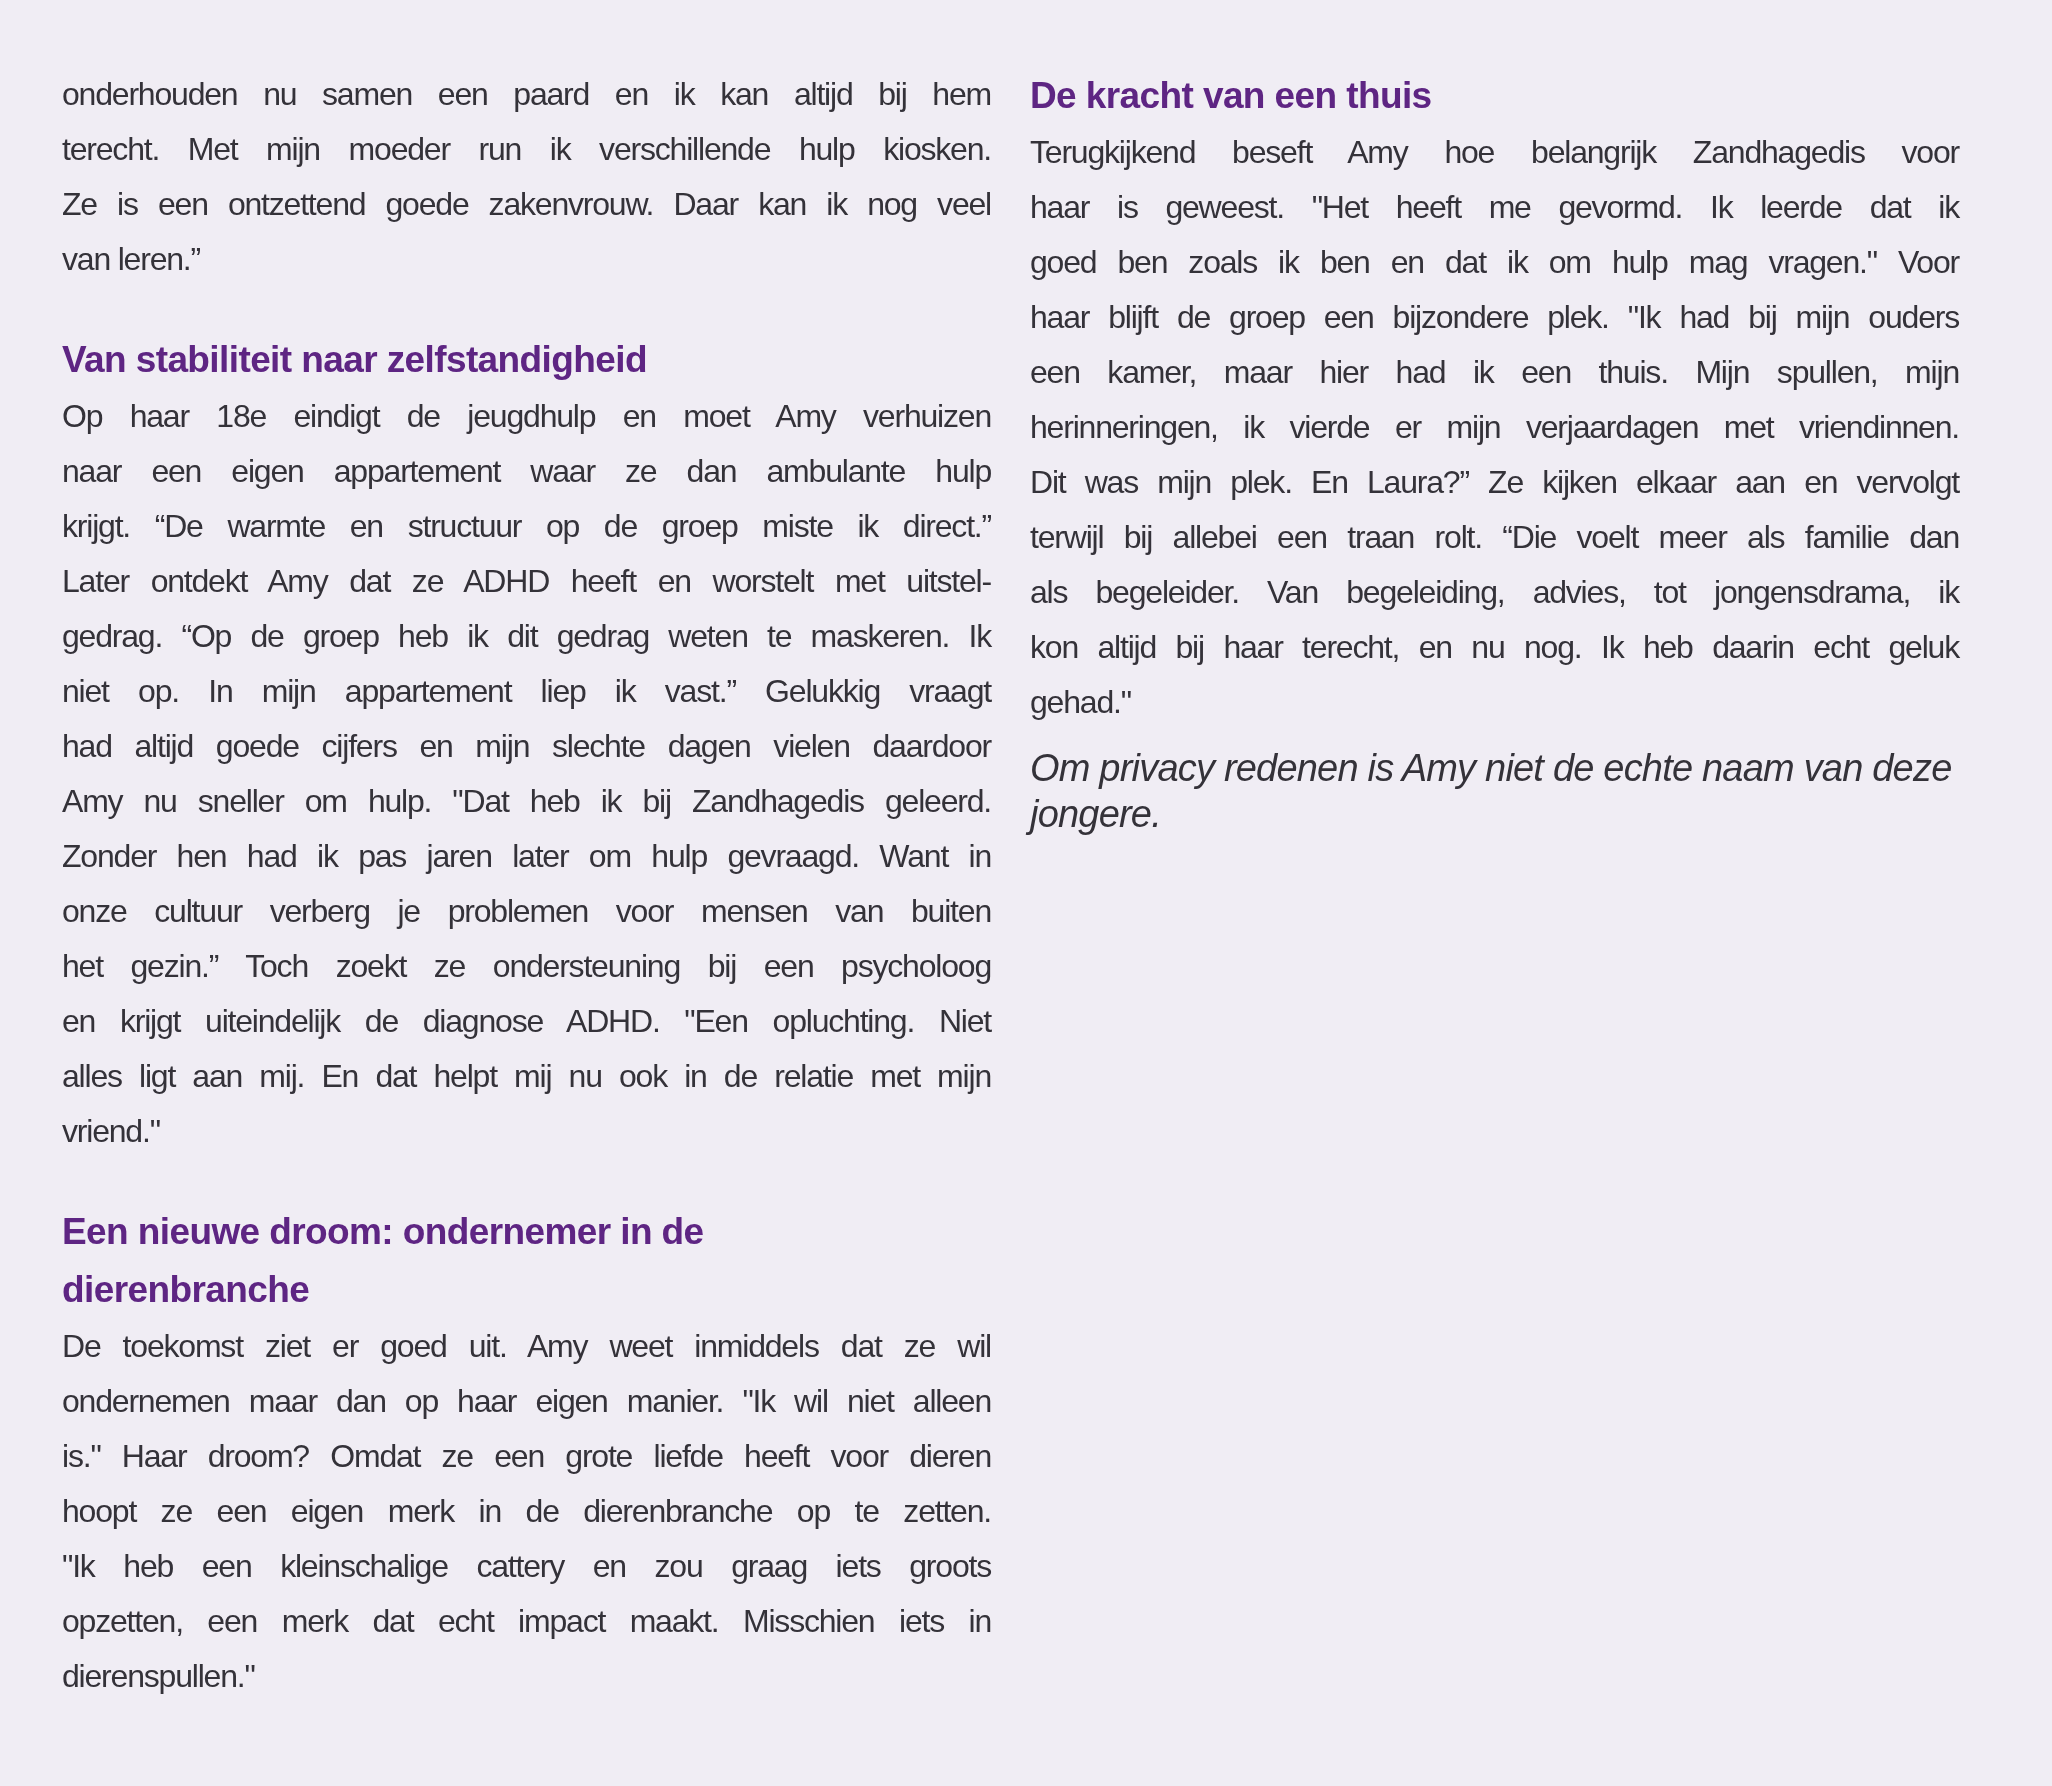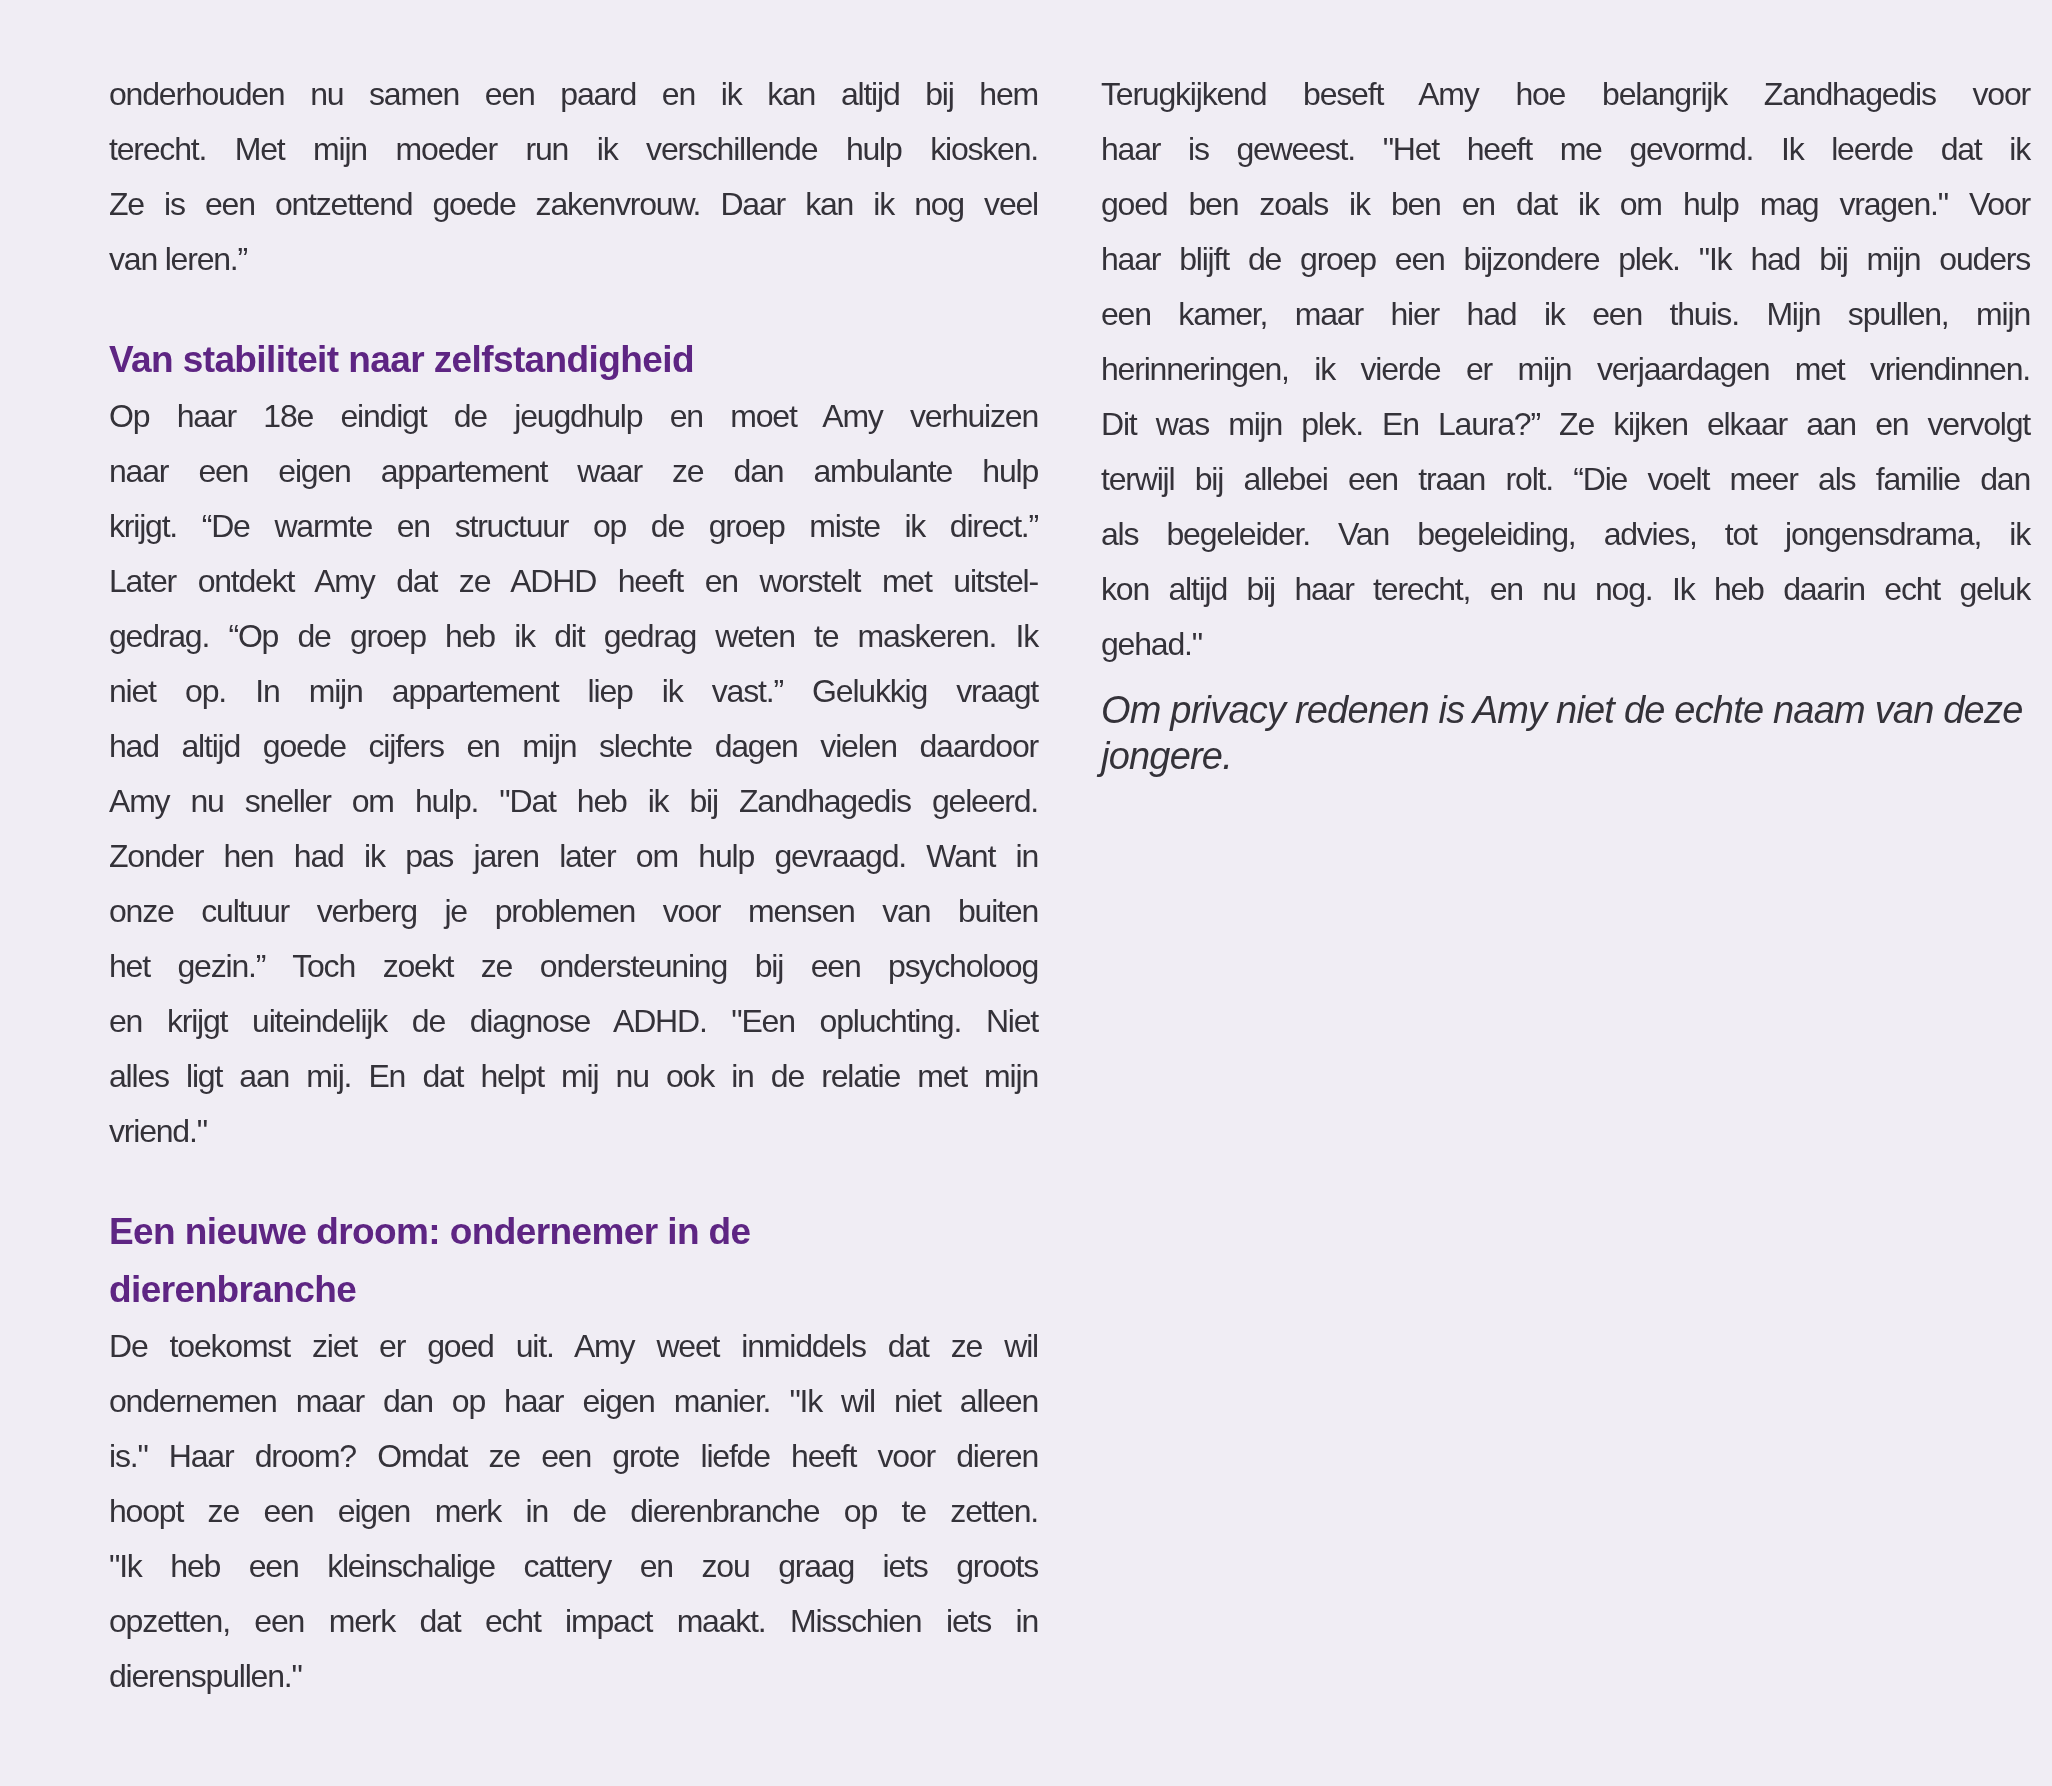--- a/index.html
+++ b/index.html
@@ -12,22 +12,22 @@
     background: #F0EDF4;
     overflow: hidden;
     font-family: "Liberation Sans", "DejaVu Sans", sans-serif;
     color: #343239;
   }
   .page {
     box-sizing: border-box;
     width: 2052px;
     height: 1301px;
     display: flex;
-    padding: 67px 67px 0 109px;
-    gap: 63px;
+    padding: 67px 67px 0 62px;
+    gap: 39px;
   }
   .column {
     width: 929px;
     flex: 0 0 929px;
   }
   .paragraph {
     margin: 0;
     font-size: 32px;
     line-height: 55px;
     letter-spacing: -1.2px;
@@ -99,20 +99,23 @@
         <div class="line">De toekomst ziet er goed uit. Amy weet inmiddels dat ze wil</div>
         <div class="line">ondernemen maar dan op haar eigen manier. "Ik wil niet alleen</div>
         <div class="line">is." Haar droom? Omdat ze een grote liefde heeft voor dieren</div>
         <div class="line">hoopt ze een eigen merk in de dierenbranche op te zetten.</div>
         <div class="line">"Ik heb een kleinschalige cattery en zou graag iets groots</div>
         <div class="line">opzetten, een merk dat echt impact maakt. Misschien iets in</div>
         <div class="line last">dierenspullen."</div>
       </div>
     </div>
   <div class="column">
+      <h2 class="heading">
+        <div class="line">De kracht van een thuis</div>
+      </h2>
       <div class="paragraph">
         <div class="line">Terugkijkend beseft Amy hoe belangrijk Zandhagedis voor</div>
         <div class="line">haar is geweest. "Het heeft me gevormd. Ik leerde dat ik</div>
         <div class="line">goed ben zoals ik ben en dat ik om hulp mag vragen." Voor</div>
         <div class="line">haar blijft de groep een bijzondere plek. "Ik had bij mijn ouders</div>
         <div class="line">een kamer, maar hier had ik een thuis. Mijn spullen, mijn</div>
         <div class="line">herinneringen, ik vierde er mijn verjaardagen met vriendinnen.</div>
         <div class="line">Dit was mijn plek. En Laura?” Ze kijken elkaar aan en vervolgt</div>
         <div class="line">terwijl bij allebei een traan rolt. “Die voelt meer als familie dan</div>
         <div class="line">als begeleider. Van begeleiding, advies, tot jongensdrama, ik</div>

